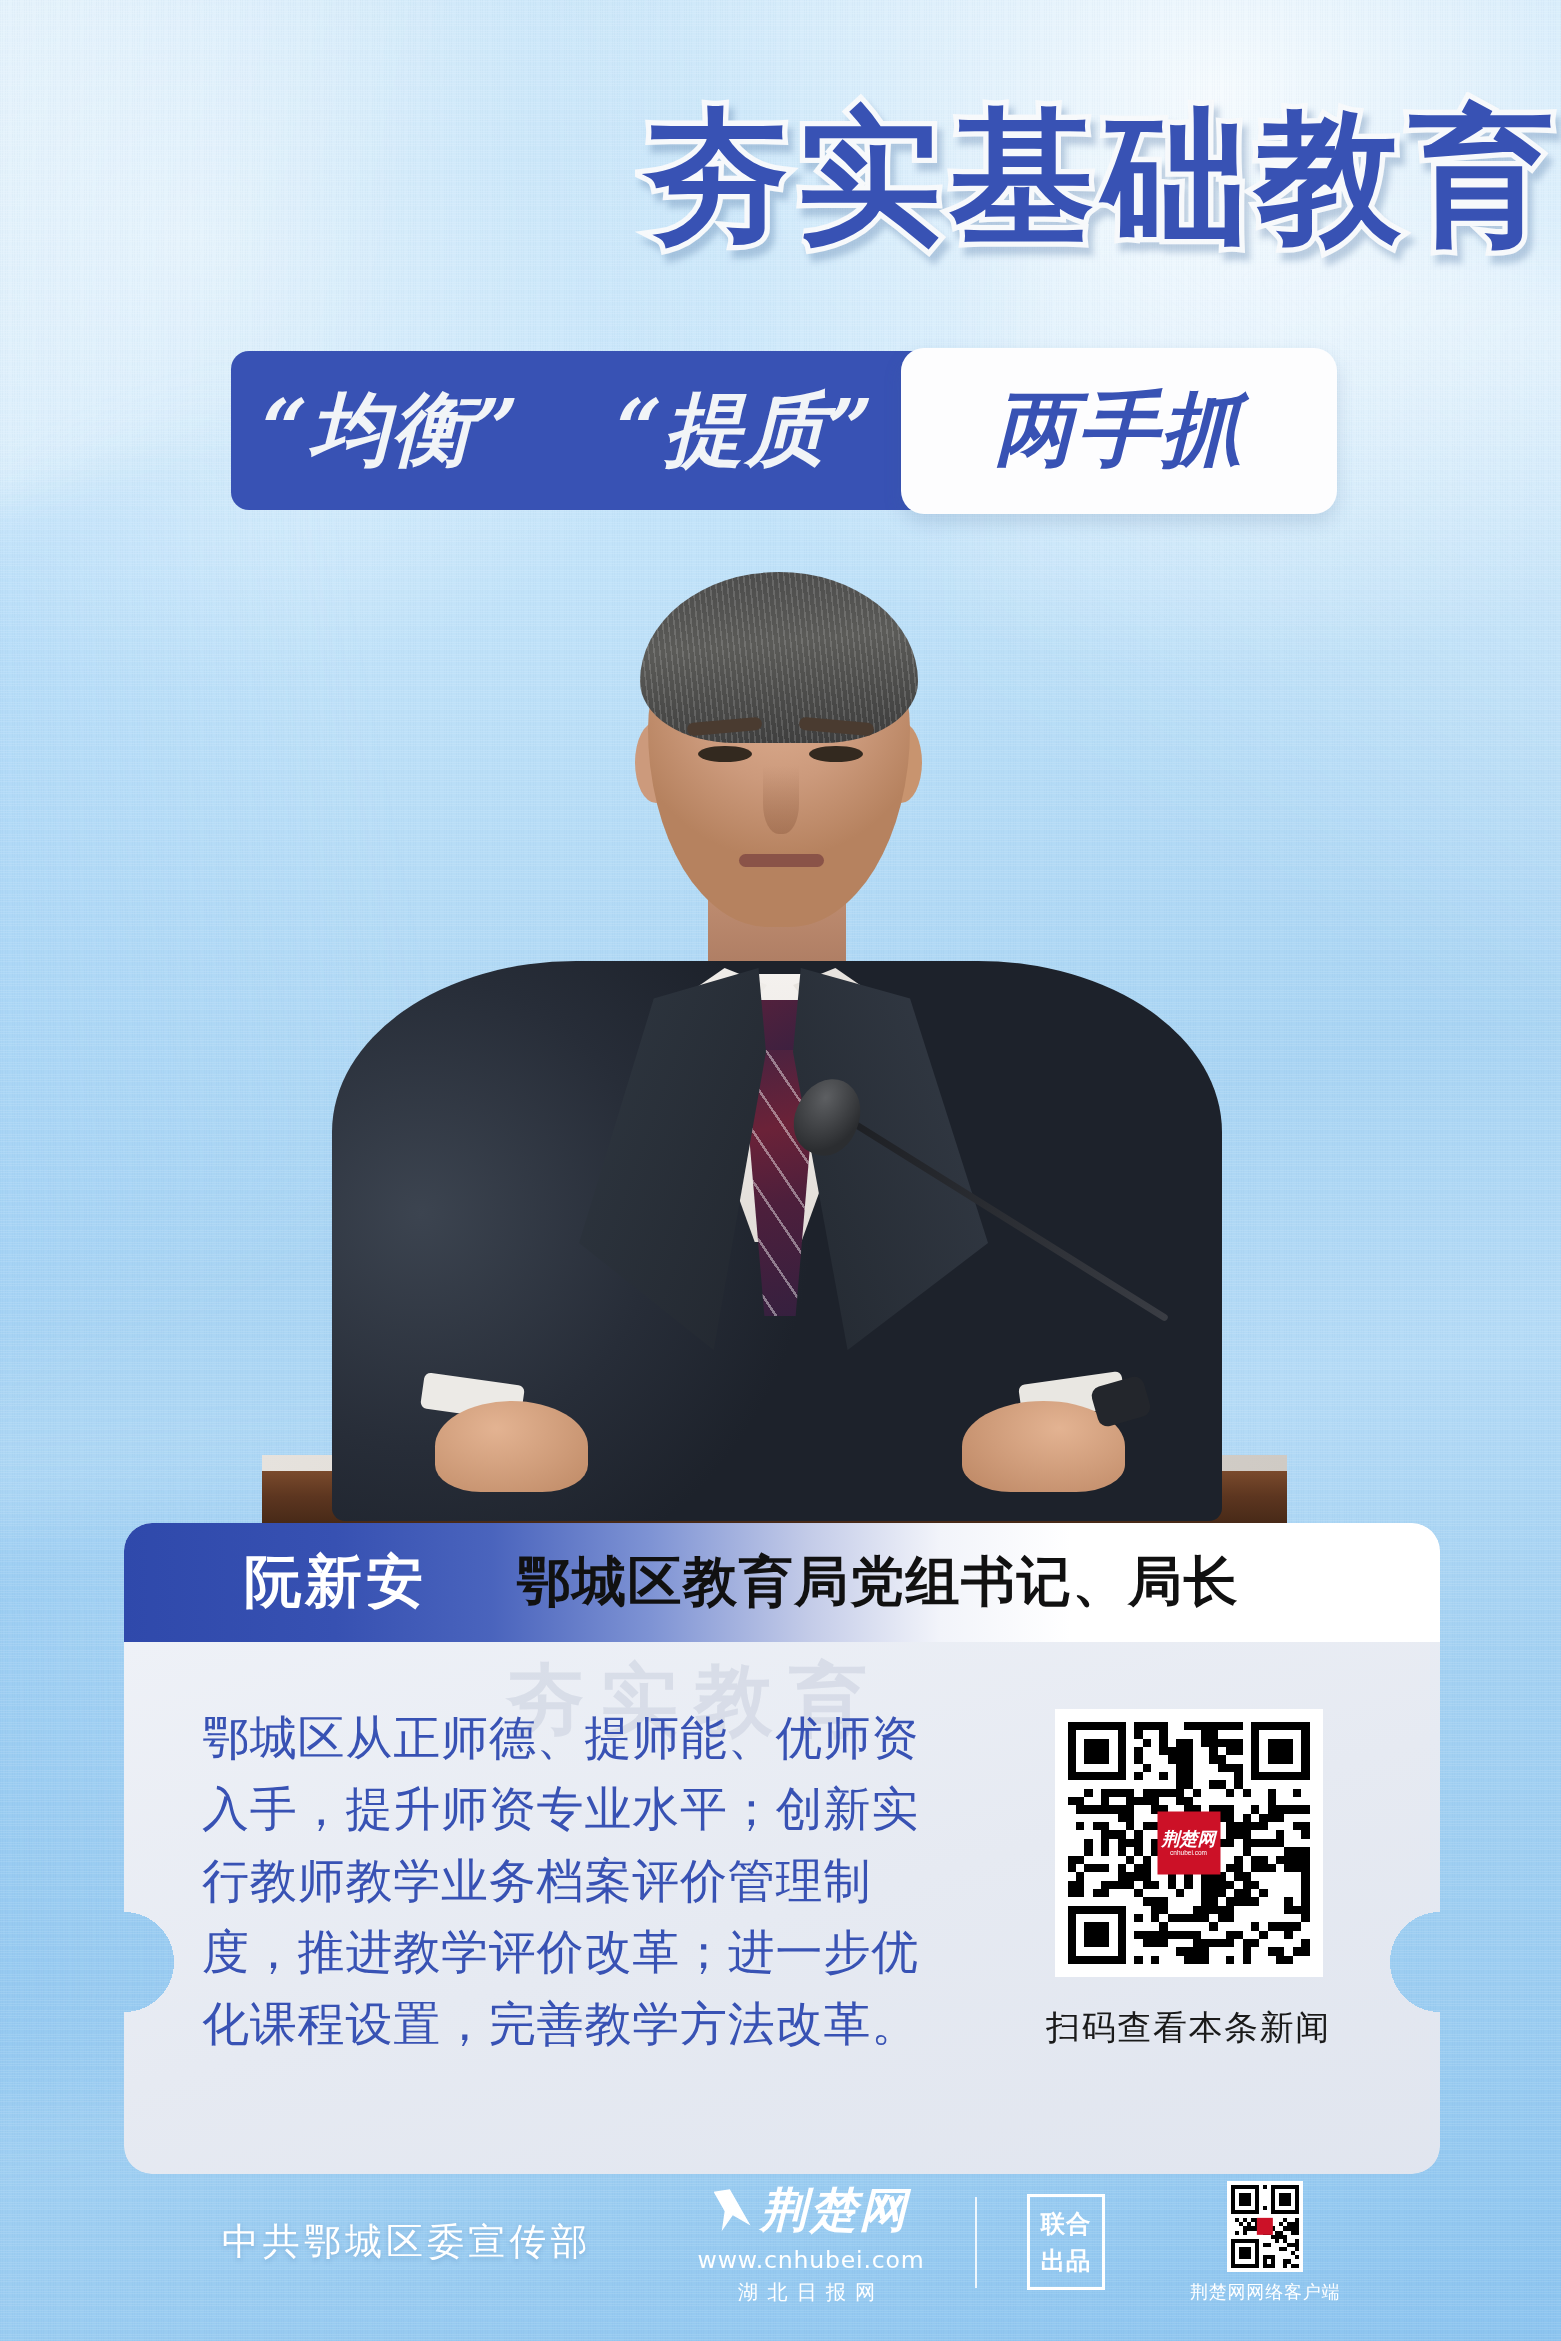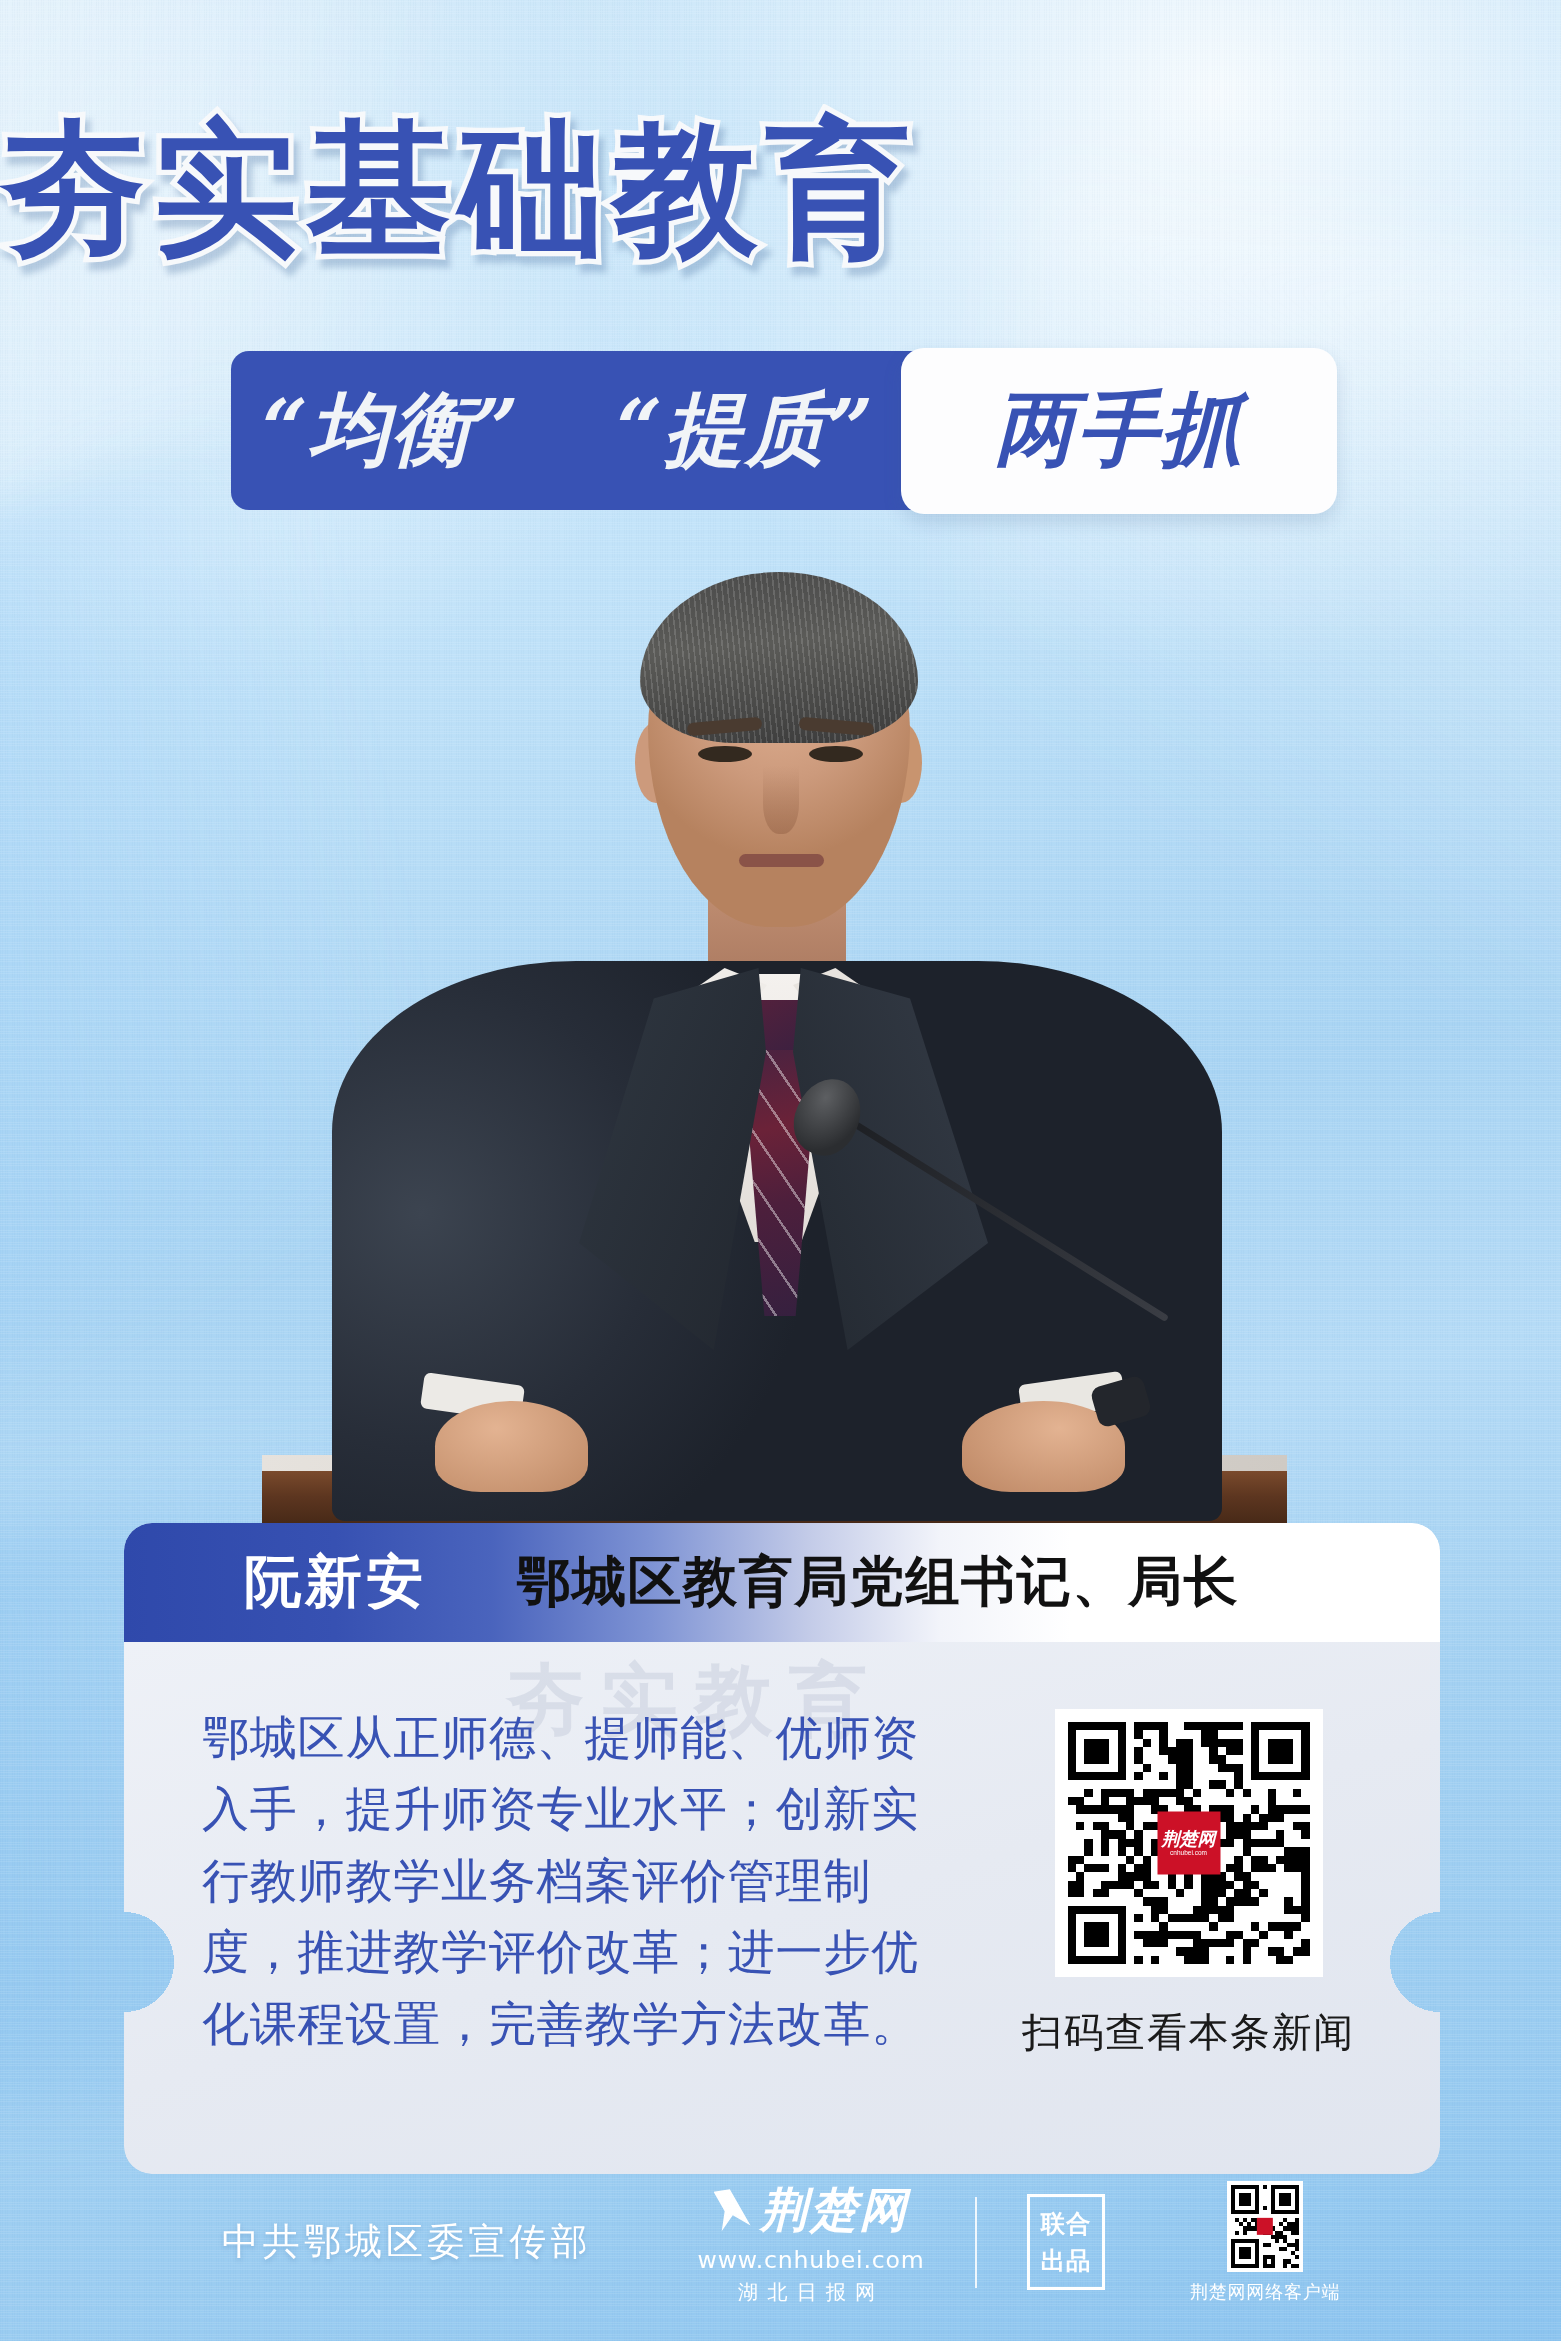--- a/index.html
+++ b/index.html
@@ -59,22 +59,22 @@
   .bg-grain {
     position:absolute; inset:0; pointer-events:none;
     opacity:.4;
     background-image:
       repeating-linear-gradient(0deg, rgba(255,255,255,.22) 0 0.8px, rgba(0,0,0,0) 0.8px 2.4px),
       repeating-linear-gradient(90deg, rgba(0,70,140,.05) 0 0.8px, rgba(0,0,0,0) 0.8px 2.4px);
   }
 
   
   .headline {
-    position:absolute; left:0; right:0; top:116px;
-    text-align:left;
+    position:absolute; left:0; right:0; top:104px;
+    text-align:right;
     font-family:"DejaVu Sans", sans-serif;
     font-size:145px;
     font-weight:bold;
     letter-spacing:8.1px;
     line-height:1;
     color:#3852b4;
     white-space:nowrap;
     -webkit-text-stroke:10.6px #f7f9fb;
     paint-order:stroke fill;
     filter:drop-shadow(5.7px 8.1px 3.3px rgba(70,110,160,.30));
@@ -338,21 +338,21 @@
     font-family:"DejaVu Serif", serif;
     color:#fff; font-size:18px; line-height:1;
     letter-spacing:0px; font-style:italic;
   }
   .qr-logo small {
     color:#fff; font-size:6.5px; line-height:1; letter-spacing:0px;
   }
   .qr-caption {
     margin-top:28px;
     font-family:Liberation Mono, monospace;
-    font-size:40px; color:#1a1a1a; letter-spacing:1.6px;
+    font-size:34px; color:#1a1a1a; letter-spacing:1.6px;
     white-space:nowrap;
   }
 
   
   .footer {
     position:absolute; left:0; right:0; bottom:36px;
     display:flex; align-items:center; justify-content:center;
     gap:0;
   }
   .f-dept {

